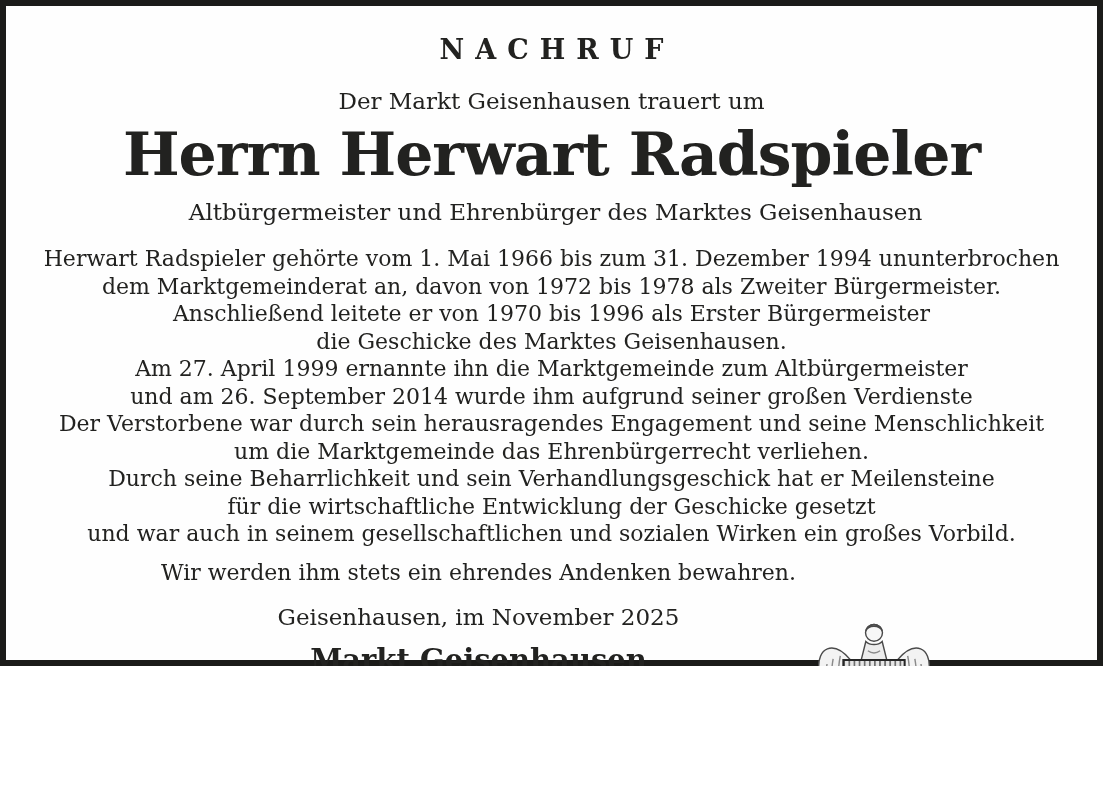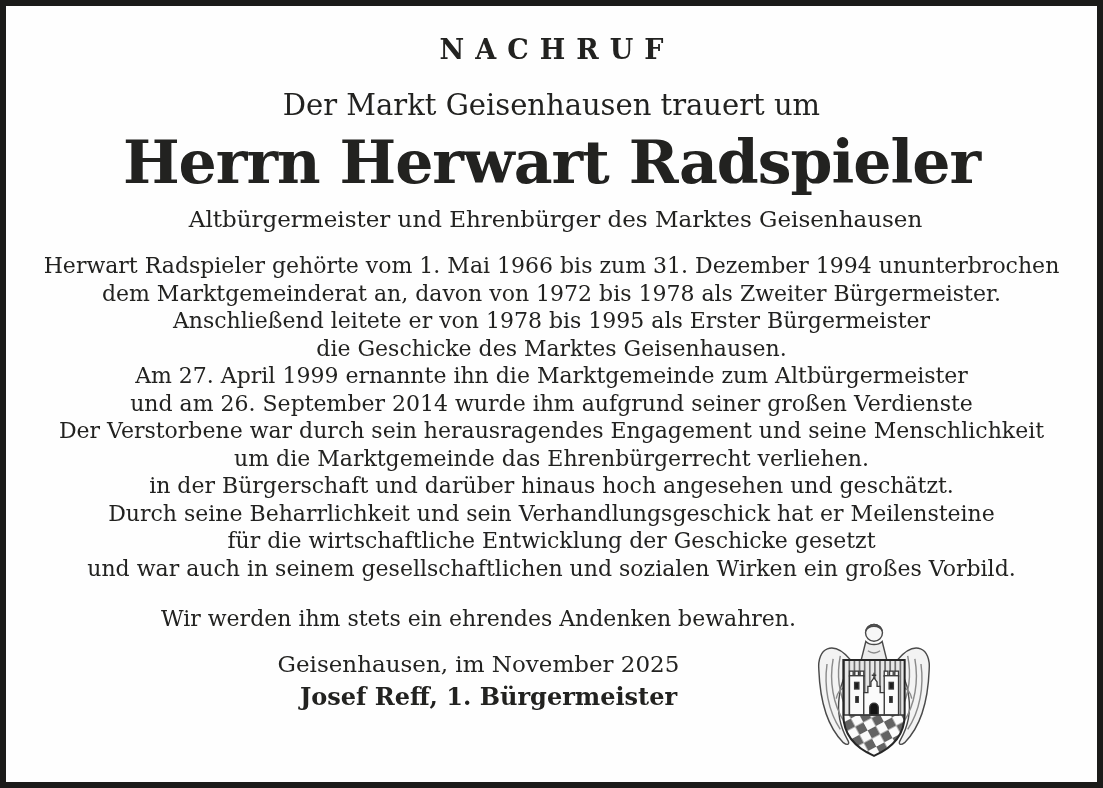--- a/index.html
+++ b/index.html
@@ -3,21 +3,21 @@
 <meta charset="utf-8">
 <style>
   html, body {
     margin: 0;
     padding: 0;
     background: #ffffff;
   }
   .page {
     position: relative;
     width: 1103px;
-    height: 788px;
+    height: 666px;
     box-sizing: border-box;
     background: #ffffff;
     overflow: hidden;
   }
   .frame {
     position: absolute;
     inset: 0;
     box-sizing: border-box;
     border: 6px solid #1b1b19;
     background: #fefefe;
@@ -28,21 +28,21 @@
   .nachruf {
     padding-top: 27px;
     font-size: 27px;
     font-weight: bold;
     letter-spacing: 11px;
     text-indent: 11px; 
     line-height: 1.25;
   }
   .intro {
     margin-top: 21px;
-    font-size: 29px;
+    font-size: 23px;
     line-height: 1.2;
   }
   .deceased-name {
     margin-top: 6px;
     font-size: 60px;
     font-weight: bold;
     line-height: 1.12;
     letter-spacing: -1px;
   }
   .deceased-title {
@@ -54,21 +54,21 @@
   .body-text {
     margin-top: 19px;
     font-size: 22px;
     line-height: 27.5px;
   }
   .closing {
     
     margin-right: 146px;
   }
   .remembrance {
-    margin-top: 24px;
+    margin-top: 12px;
     font-size: 22px;
     line-height: 1.2;
   }
   .dateline {
     margin-top: 18px;
     font-size: 23px;
     line-height: 1.2;
   }
   .signature-org {
     margin-top: 12px;
@@ -102,35 +102,35 @@
 
     <div class="intro">Der Markt Geisenhausen trauert um</div>
 
     <div class="deceased-name">Herrn Herwart Radspieler</div>
 
     <div class="deceased-title">Altbürgermeister und Ehrenbürger des Marktes Geisenhausen</div>
 
     <div class="body-text">
       <div>Herwart Radspieler gehörte vom 1. Mai 1966 bis zum 31. Dezember 1994 ununterbrochen</div>
       <div>dem Marktgemeinderat an, davon von 1972 bis 1978 als Zweiter Bürgermeister.</div>
-      <div>Anschließend leitete er von 1978 bis 1995 als Erster Bürgermeister</div>
+      <div>Anschließend leitete er von 1970 bis 1996 als Erster Bürgermeister</div>
       <div>die Geschicke des Marktes Geisenhausen.</div>
       <div>Am 27. April 1999 ernannte ihn die Marktgemeinde zum Altbürgermeister</div>
       <div>und am 26. September 2014 wurde ihm aufgrund seiner großen Verdienste</div>
       <div>Der Verstorbene war durch sein herausragendes Engagement und seine Menschlichkeit</div>
       <div>um die Marktgemeinde das Ehrenbürgerrecht verliehen.</div>
-      <div>in der Bürgerschaft und darüber hinaus hoch angesehen und geschätzt.</div>
       <div>Durch seine Beharrlichkeit und sein Verhandlungsgeschick hat er Meilensteine</div>
       <div>für die wirtschaftliche Entwicklung der Geschicke gesetzt</div>
       <div>und war auch in seinem gesellschaftlichen und sozialen Wirken ein großes Vorbild.</div>
     </div>
 
     <div class="closing">
       <div class="remembrance">Wir werden ihm stets ein ehrendes Andenken bewahren.</div>
       <div class="dateline">Geisenhausen, im November 2025</div>
+      <div class="signature-org">Markt Geisenhausen</div>
       <div class="signature-person">Josef Reff, 1. Bürgermeister</div>
     </div>
 
     <div class="crest">
       <svg viewBox="0 0 120 140" xmlns="http://www.w3.org/2000/svg">
         <defs>
           <pattern id="vh" width="5" height="5" patternUnits="userSpaceOnUse">
             <rect width="5" height="5" fill="#e7e7e7"></rect>
             <rect width="1.7" height="5" fill="#6f6f6f"></rect>
           </pattern>

